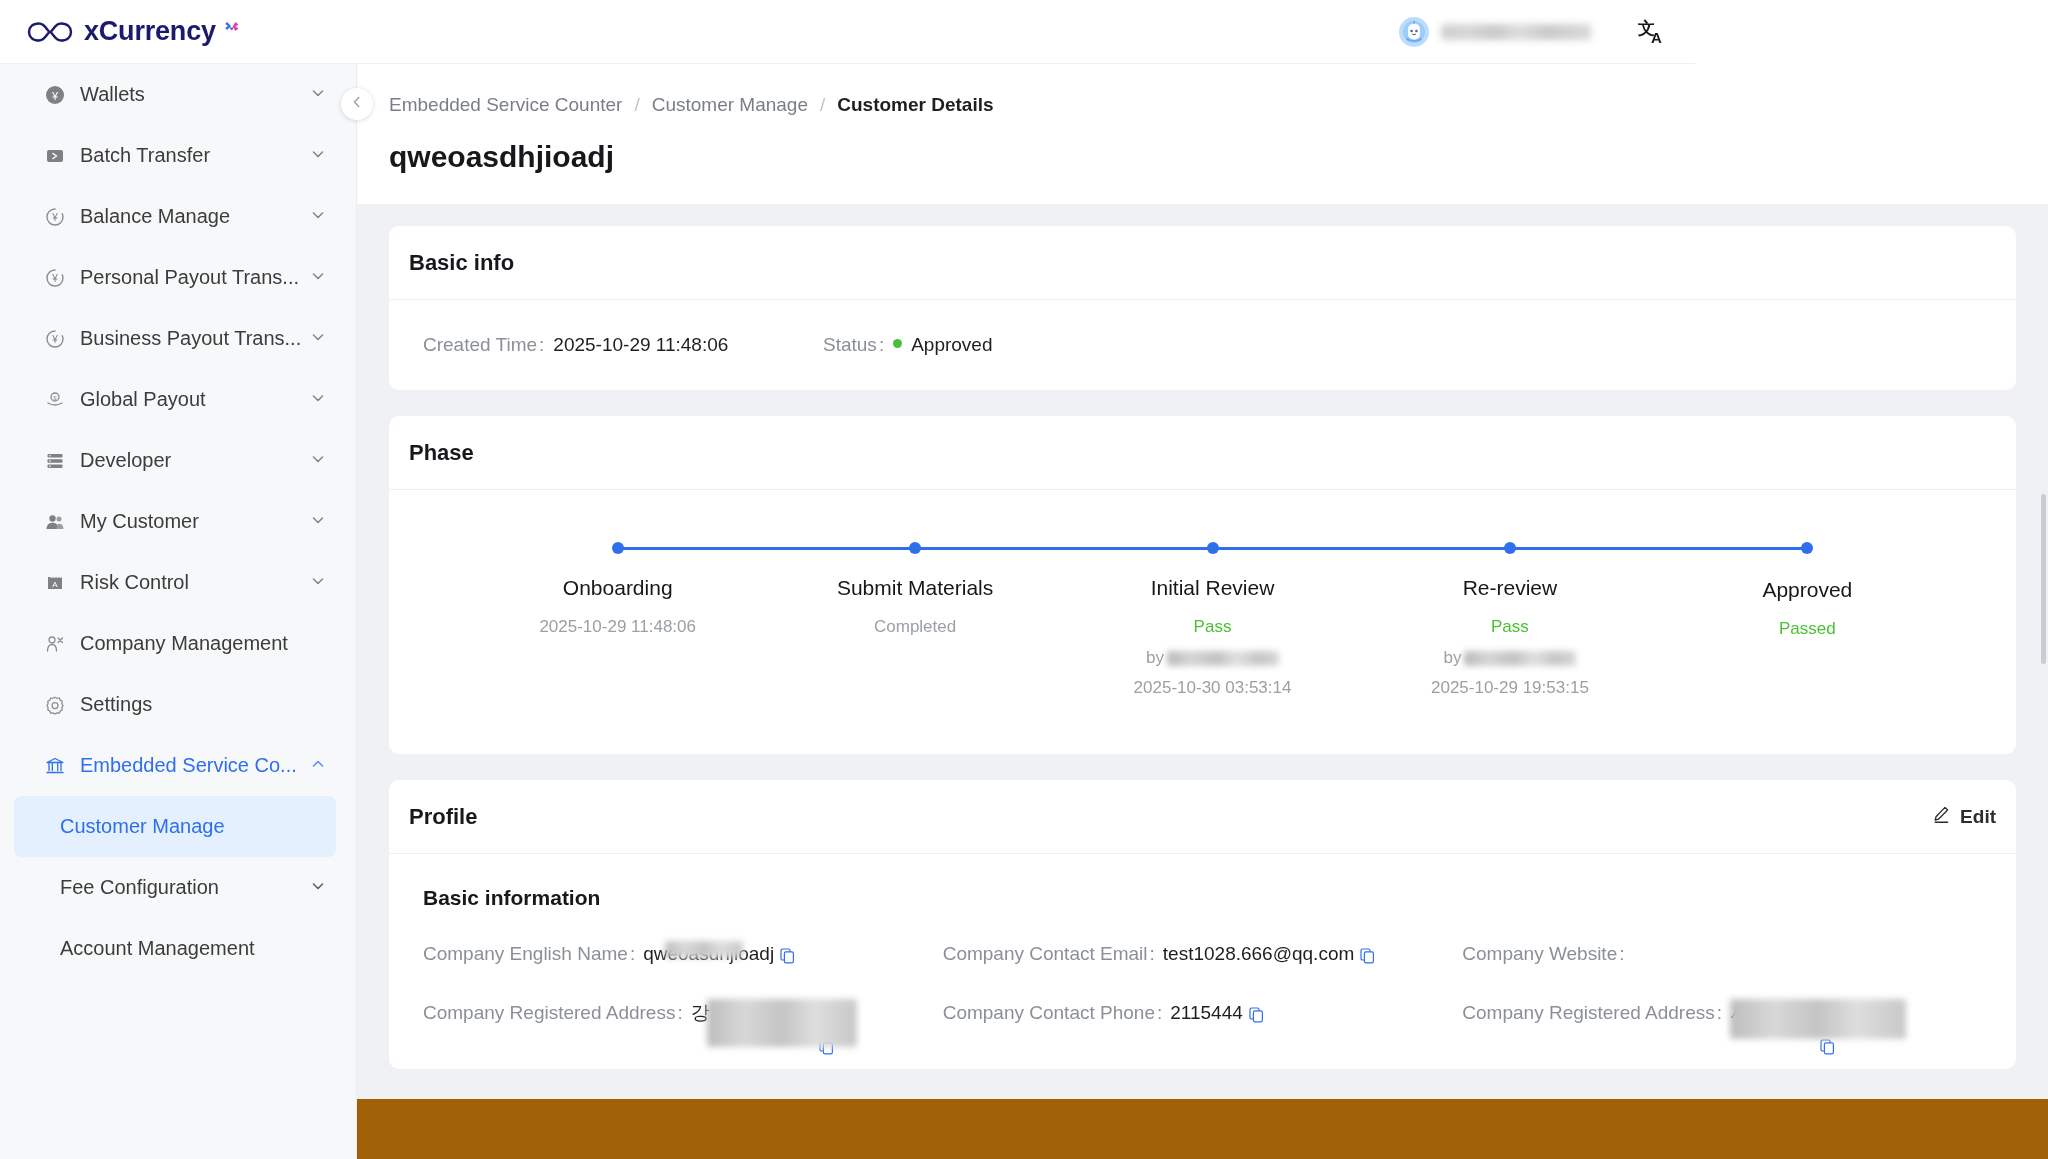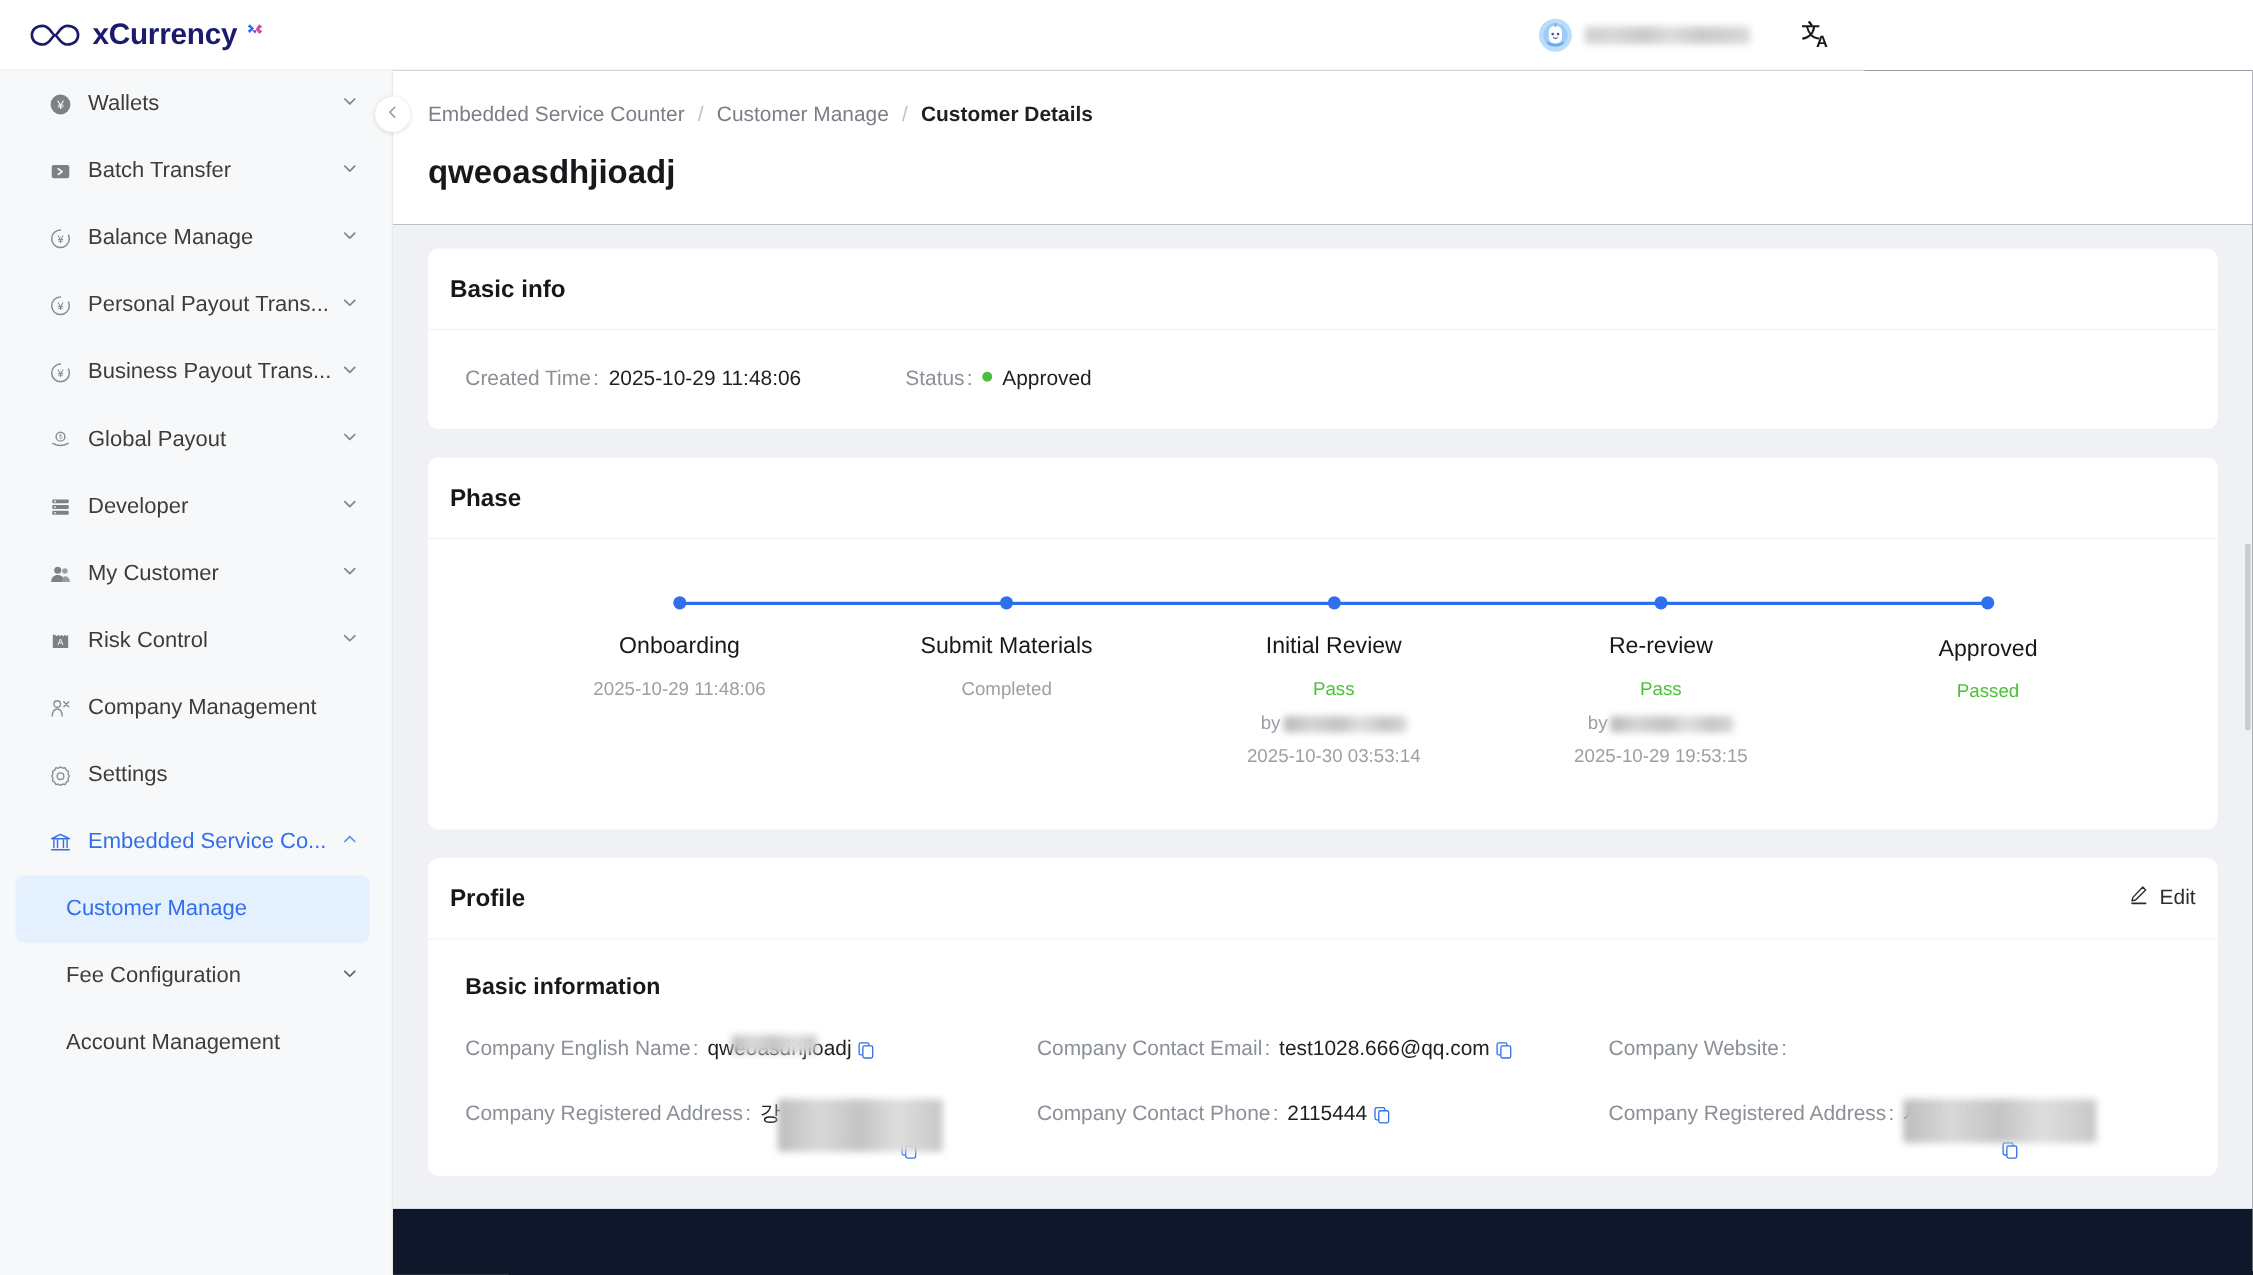--- a/index.html
+++ b/index.html
@@ -88,21 +88,21 @@
     width: 32px; height: 32px; border-radius: 50%;
     background: #ffffff; box-shadow: 0 1px 5px rgba(0,0,0,.14);
     display: flex; align-items: center; justify-content: center;
     cursor: pointer; z-index: 40;
   }
 
   
   .main {
     position: absolute; top: 64px; left: 357px;
     width: 1691px; height: 1095px;
-    background: #0f172a;
+    background: #a16207;
     overflow: hidden;
   }
   .page-head { background: #ffffff; padding: 30px 0 0 0; }
   .breadcrumb {
     display: flex; align-items: center; gap: 0;
     font-size: 19px; color: #7a7f87; padding-left: 32px;
   }
   .crumb { white-space: nowrap; cursor: pointer; }
   .crumb.last { color: #1d1f22; font-weight: 600; cursor: default; }
   .crumb-sep { margin: 0 12px; color: #bfc3c9; }
@@ -118,21 +118,21 @@
   .card {
     background: #ffffff; border-radius: 10px; margin-bottom: 26px;
   }
   .card-head {
     height: 74px; display: flex; align-items: center;
     padding: 0 20px; border-bottom: 1px solid #f0f1f3;
     font-size: 22px; font-weight: 600; color: #16181c;
   }
   .card-head .edit-btn {
     margin-left: auto; display: flex; align-items: center; gap: 9px;
-    font-size: 19px; font-weight: 400; color: #2b2d31; cursor: pointer;
+    font-size: 19px; font-weight: 700; color: #2b2d31; cursor: pointer;
   }
   .card-body { padding: 34px; }
 
   
   .kv-row { display: flex; align-items: center; }
   .kv { display: flex; align-items: baseline; font-size: 19px; }
   .kv-label { color: #8b9097; }
   .kv-colon { color: #8b9097; margin: 0 9px 0 2px; }
   .kv-value { color: #1d1f22; }
   .status-dot {

